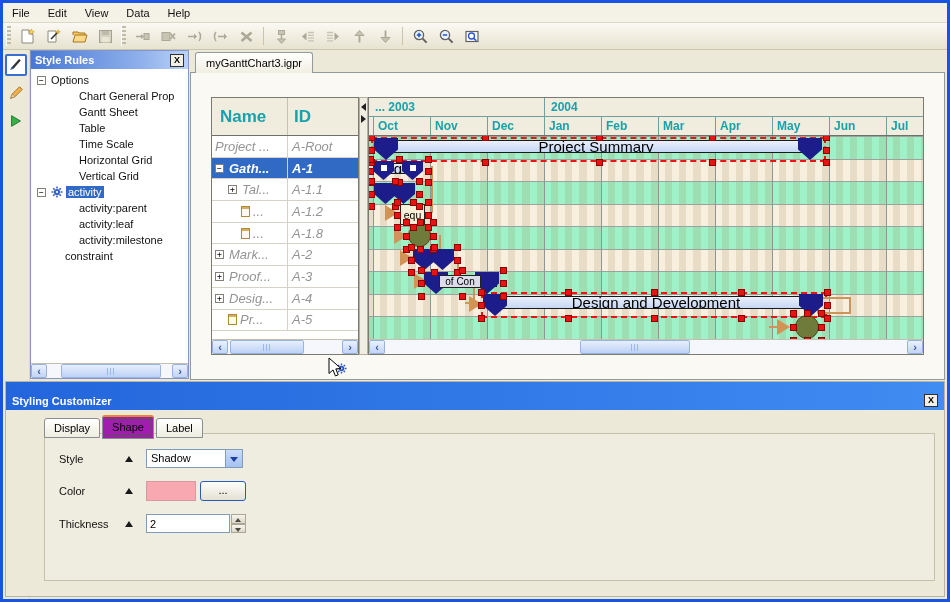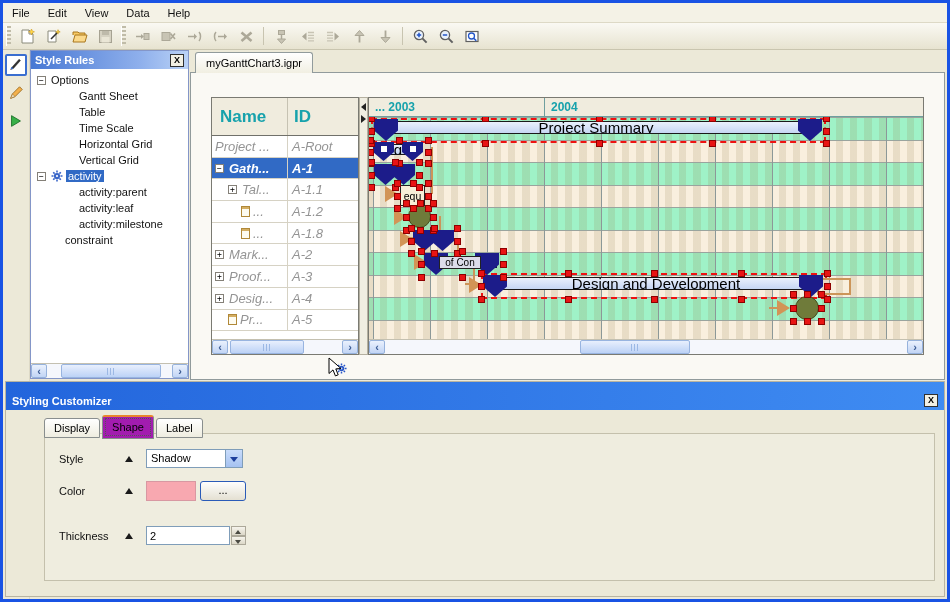--- a/index.html
+++ b/index.html
@@ -318,20 +318,23 @@
   <div id="style-rules">
     <div class="panel-title">
       <span class="t">Style Rules</span>
       <span class="close-box">X</span>
     </div>
     <div id="style-tree">
         <div class="tree-row" style="padding-left: 6px;">
           <span class="exp">−</span>
           <span class="tree-label">Options</span>
         </div>
+        <div class="tree-row" style="padding-left: 48px;">
+          <span class="tree-label">Chart General Prop</span>
+        </div>
         <div class="tree-row" style="padding-left: 48px; text-align: right;">
           <span class="tree-label">Gantt Sheet</span>
         </div>
         <div class="tree-row" style="padding-left: 48px;">
           <span class="tree-label">Table</span>
         </div>
         <div class="tree-row" style="padding-left: 48px;">
           <span class="tree-label">Time Scale</span>
         </div>
         <div class="tree-row" style="padding-left: 48px;">
@@ -462,20 +465,33 @@
       <div id="gsplit">
         <span class="split-tri tri-left"></span>
         <span class="split-tri tri-right"></span>
       </div>
 
       <div id="gantt-chart">
         <div class="ts-years">
           <div class="ts-y1">... 2003</div>
           <div class="ts-y2">2004</div>
         </div>
+        <div class="ts-months" id="ts-months">
+          <div class="ts-sliver"></div>
+        <div class="month">Oct</div>
+            <div class="month">Nov</div>
+            <div class="month">Dec</div>
+            <div class="month">Jan</div>
+            <div class="month">Feb</div>
+            <div class="month">Mar</div>
+            <div class="month">Apr</div>
+            <div class="month">May</div>
+            <div class="month">Jun</div>
+            <div class="month">Jul</div>
+          </div>
         <div id="chart-canvas">
             <div class="csel" style="left: 2px; top: 1px; width: 455px; height: 25px;"></div>
             <div class="handle" style="left: -1px; top: -2px; width: 7px; height: 7px;"></div>
             <div class="handle" style="left: 454px; top: -2px; width: 7px; height: 7px;"></div>
             <div class="handle" style="left: -1px; top: 23px; width: 7px; height: 7px;"></div>
             <div class="handle" style="left: 454px; top: 23px; width: 7px; height: 7px;"></div>
             <div class="handle" style="left: 226.5px; top: -2px; width: 7px; height: 7px;"></div>
             <div class="handle" style="left: 226.5px; top: 23px; width: 7px; height: 7px;"></div>
             <div class="handle" style="left: -1px; top: 10.5px; width: 7px; height: 7px;"></div>
             <div class="handle" style="left: 454px; top: 10.5px; width: 7px; height: 7px;"></div>
@@ -627,21 +643,21 @@
           <span class="combo-text">Shadow</span>
           <span class="combo-btn"></span>
         </div>
       </div>
       <div class="frow" style="top:47px;">
         <span class="flabel">Color</span>
         <span class="mark"></span>
         <div class="swatch" style="background: rgb(248, 168, 176);"></div>
         <div class="xp-btn">...</div>
       </div>
-      <div class="frow" style="top:92px;">
+      <div class="frow" style="top:80px;">
         <span class="flabel">Thickness</span>
         <span class="mark"></span>
         <input class="spin-field" value="2" style="">
         <div class="spin-btns">
           <div class="spin-up"></div>
           <div class="spin-down"></div>
         </div>
       </div>
     </div>
   </div>

